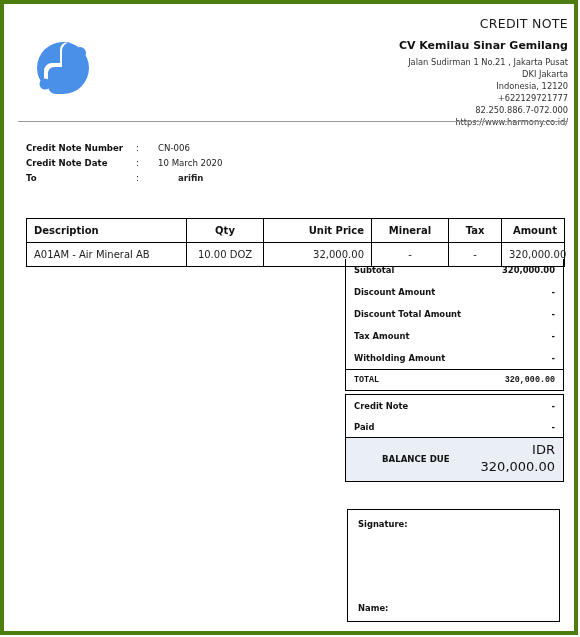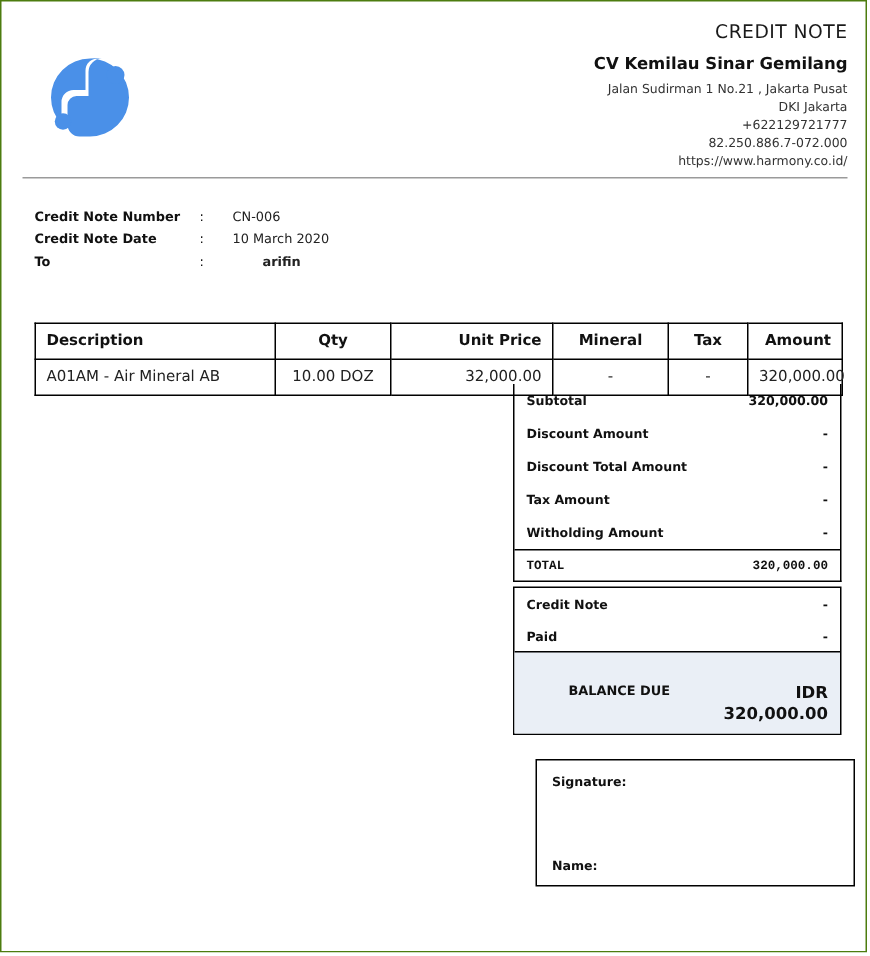--- a/index.html
+++ b/index.html
@@ -8,21 +8,21 @@
     background: #ffffff;
   }
   body {
     font-family: "DejaVu Sans", "Liberation Sans", sans-serif;
     color: #1a1a1a;
   }
   .page {
     position: relative;
     width: 578px;
     height: 635px;
-    border: 1px solid #4d7c0f;
+    border: 4px solid #4d7c0f;
     background: #ffffff;
     overflow: hidden;
     box-sizing: border-box;
   }
 
   
   .header {
     position: absolute;
     top: 0;
     left: 0;
@@ -189,34 +189,33 @@
     box-sizing: border-box;
   }
   .bal-due .label {
     font-size: 8.6px;
     font-weight: bold;
     color: #111111;
     padding-left: 28px;
   }
   .bal-due .amounts {
     text-align: right;
-    font-size: 11px;
-    font-weight: bold;
+    font-size: 13px;
+    font-weight: normal;
     color: #111111;
     line-height: 1.3;
-    margin-top: 16px;
   }
 
   
   .signature {
     position: absolute;
-    left: 356px;
+    left: 343px;
     top: 505px;
     width: 213px;
-    height: 85px;
+    height: 113px;
     border: 1px solid #000000;
     box-sizing: border-box;
   }
   .sig-label {
     position: absolute;
     left: 10px;
     top: 9px;
     font-size: 8.4px;
     font-weight: bold;
     color: #111111;
@@ -244,20 +243,21 @@
         <circle cx="48" cy="16" r="6" fill="#4a90e8"></circle>
         <circle cx="13" cy="47" r="5.5" fill="#4a90e8"></circle>
       </svg>
     </div>
 
     <div class="header-text">
       <div class="doc-type">CREDIT NOTE</div>
       <div class="company-name">CV Kemilau Sinar Gemilang</div>
       <div class="company-line">Jalan Sudirman 1 No.21 , Jakarta Pusat</div>
       <div class="company-line">DKI Jakarta</div>
+      <div class="company-line">Indonesia, 12120</div>
       <div class="company-line">+622129721777</div>
       <div class="company-line">82.250.886.7-072.000</div>
       <div class="company-line">https://www.harmony.co.id/</div>
     </div>
   </div>
 
   <div class="rule"></div>
 
   <div class="meta">
     <div class="meta-row">

